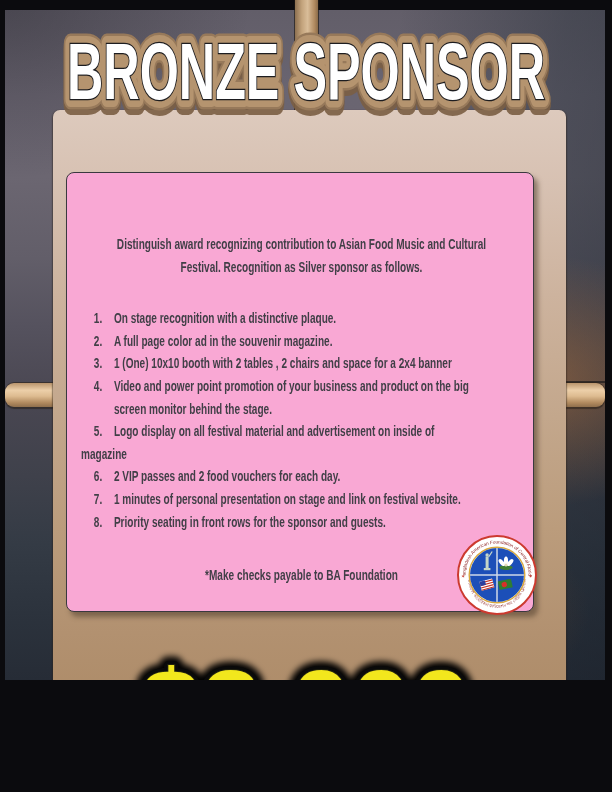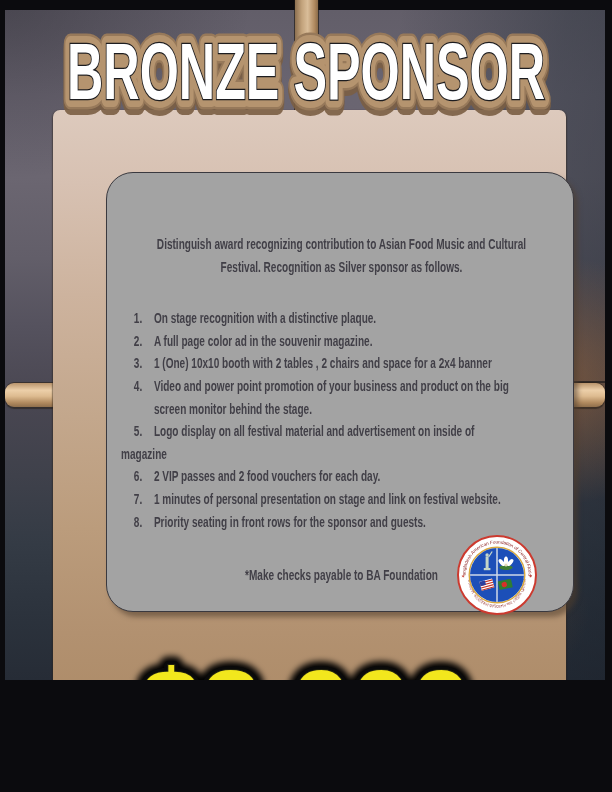--- a/index.html
+++ b/index.html
@@ -50,22 +50,22 @@
   
   .title-svg{position:absolute;left:40px;top:18px;width:532px;height:104px;z-index:6;}
   .title-svg text{font-family:"Liberation Sans",sans-serif;font-weight:bold;font-size:80px;}
   .t-shadow{fill:none;stroke:#7b5f44;stroke-width:22px;stroke-linejoin:round;opacity:.9;}
   .t-rim{fill:none;stroke:#97795a;stroke-width:21px;stroke-linejoin:round;}
   .t-tan{fill:none;stroke:#b5946f;stroke-width:16px;stroke-linejoin:round;}
   .t-face{fill:#ffffff;stroke:#1d1d20;stroke-width:2.6px;paint-order:stroke fill;}
 
   
   .card{position:absolute;left:66px;top:172px;width:468px;height:440px;z-index:5;
-    background:#a3a3a3;border:1.6px solid #3a393f;border-radius:27px;box-sizing:border-box;
-    box-shadow:4px 5px 5px rgba(80,62,45,.55);margin-left:40px;}
+    background:#f9a8d4;border:1.6px solid #3a393f;border-radius:8px;box-sizing:border-box;
+    box-shadow:4px 5px 5px rgba(80,62,45,.55);}
   .card-content{position:absolute;left:0;top:0;width:700px;transform:scaleX(0.67);transform-origin:top left;
     color:#413f47;font-weight:bold;font-size:15px;line-height:22.6px;}
   .intro{margin-top:60px;text-align:center;}
   .benefits{margin-top:29px;}
   .benefit{position:relative;}
   .benefit .num{position:absolute;left:40px;top:0;}
   .benefit .line-first{padding-left:70px;}
   .benefit .cont{padding-left:70px;}
   .benefit.flat .cont{padding-left:21px;}
   .note{margin-top:31px;text-align:center;}

